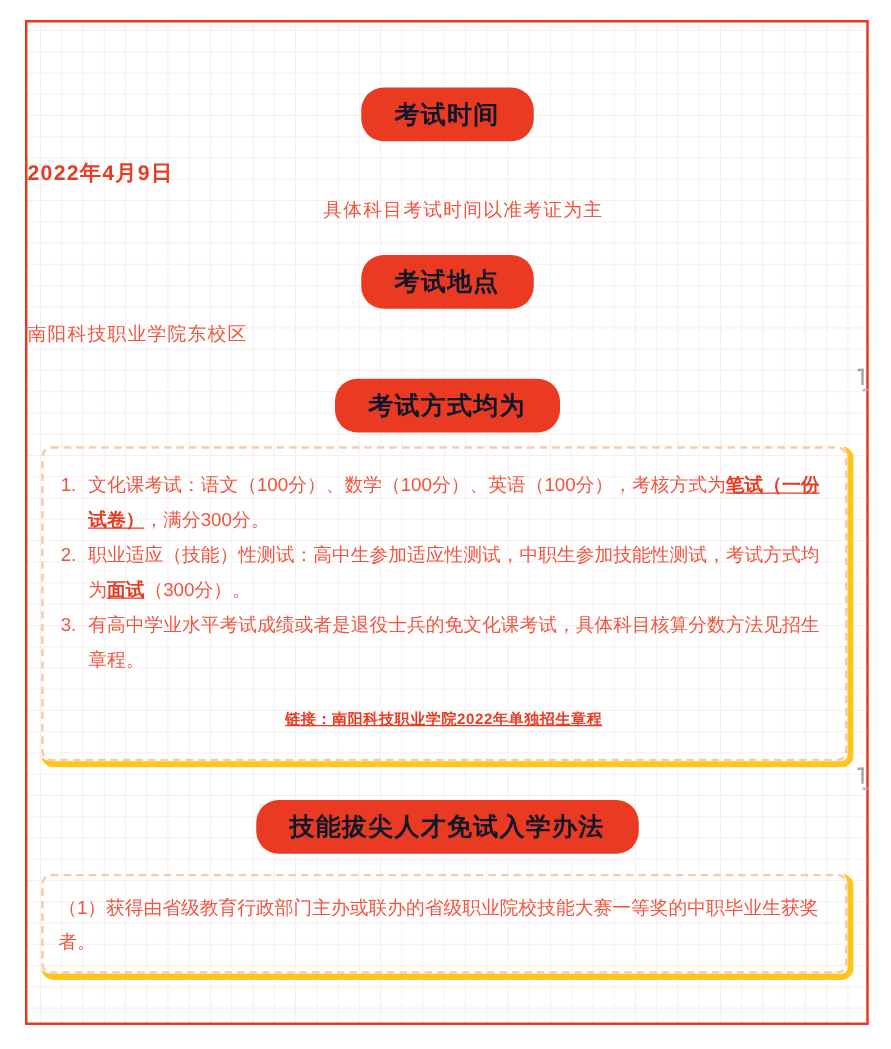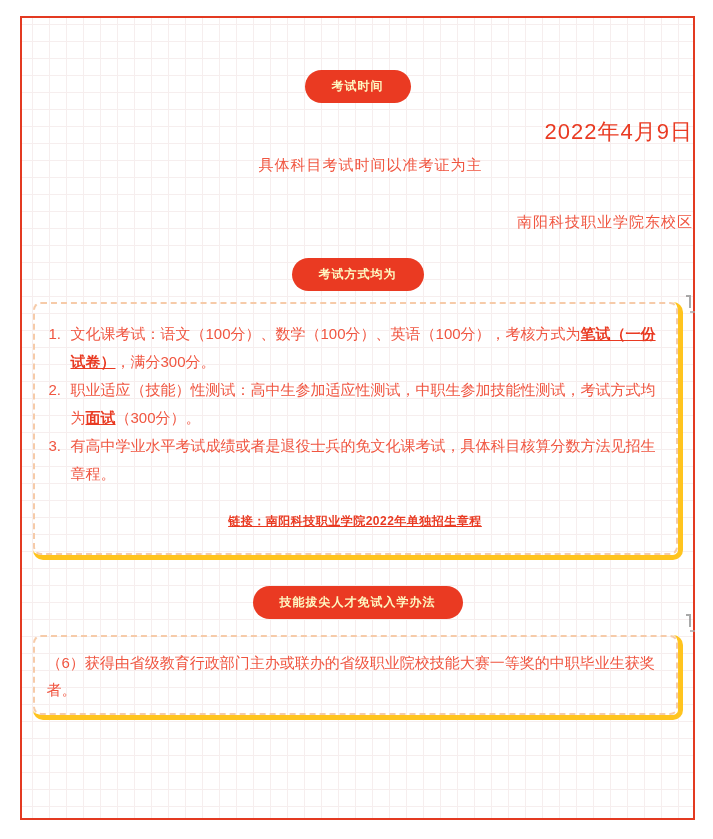--- a/index.html
+++ b/index.html
@@ -13,34 +13,34 @@
     background-color: #ffffff;
     background-image:
       linear-gradient(#f6eeee 1px, transparent 1px),
       linear-gradient(90deg, #f6eeee 1px, transparent 1px);
     background-size: 17px 17px;
     background-position: 10px 6px;
   }
 
   .pill {
     display: block; margin: 0 auto; width: max-content;
-    background: #ea3a22; color: #fef9c3; border: none;
-    font-weight: bold; font-size: 12px; letter-spacing: 1px;
+    background: #ea3a22; color: #0f172a; border: none;
+    font-weight: bold; font-size: 20px; letter-spacing: 1px;
     padding: 8px 27px; border-radius: 18px; cursor: default;
     font-family: Liberation Serif, serif;
   }
   .pill.first { margin-top: 52px; }
   .pill.mt24 { margin-top: 26px; }
 
-  .date-line { margin-top: 14px; text-align: right; color: #e93a22;
-    font-size: 22px; font-weight: normal; letter-spacing: 1px; }
+  .date-line { margin-top: 14px; text-align: left; color: #e93a22;
+    font-size: 17px; font-weight: bold; letter-spacing: 1px; }
   .note-line { margin-top: 9px; text-align: center; color: #f05540;
     font-size: 15px; letter-spacing: 1px; padding-left: 26px; }
-  .venue-line { margin-top: 38px; text-align: right; color: #f05540;
-    font-size: 15px; letter-spacing: 1px; padding-left: 24px; }
+  .venue-line { margin-top: 11px; text-align: left; color: #f05540;
+    font-size: 15px; letter-spacing: 1px; }
 
   .shadow-box {
     width: 650px; margin: 11px auto 0;
     border-right: 5px solid #ffc41e; border-bottom: 5px solid #ffc41e;
     border-radius: 10px;
   }
   .dash-box {
     border: 2px dashed #f6cba9; border-radius: 8px;
     padding: 16px 14px 12px 14px;
     color: #f05540; font-size: 15px; line-height: 28px;
@@ -68,20 +68,21 @@
 
 <div class="page">
   <div class="frame">
 
     <div class="pill first">考试时间</div>
 
     <div class="date-line">2022年4月9日</div>
 
     <div class="note-line">具体科目考试时间以准考证为主</div>
 
+    <div class="pill mt24">考试地点</div>
 
     <div class="venue-line">南阳科技职业学院东校区</div>
 
     <div class="pill mt24">考试方式均为</div>
 
     <div class="shadow-box box1">
       <div class="dash-box">
 
         <div class="num-item">
           <span class="num">1.</span>
@@ -102,21 +103,21 @@
           <a href="#">链接：南阳科技职业学院2022年单独招生章程</a>
         </div>
 
       </div>
     </div>
 
     <div class="pill mt24">技能拔尖人才免试入学办法</div>
 
     <div class="shadow-box box2" style="margin-top:16px">
       <div class="dash-box">
-        <div class="plain-item">（6）获得由省级教育行政部门主办或联办的省级职业院校技能大赛一等奖的中职毕业生获奖者。</div>
+        <div class="plain-item">（1）获得由省级教育行政部门主办或联办的省级职业院校技能大赛一等奖的中职毕业生获奖者。</div>
       </div>
     </div>
 
   </div>
 
   <div class="edge-mark" style="left:686px; top:293px">
     <span class="h"></span>
       <span class="v"></span>
       <span class="d"></span>
   </div>

